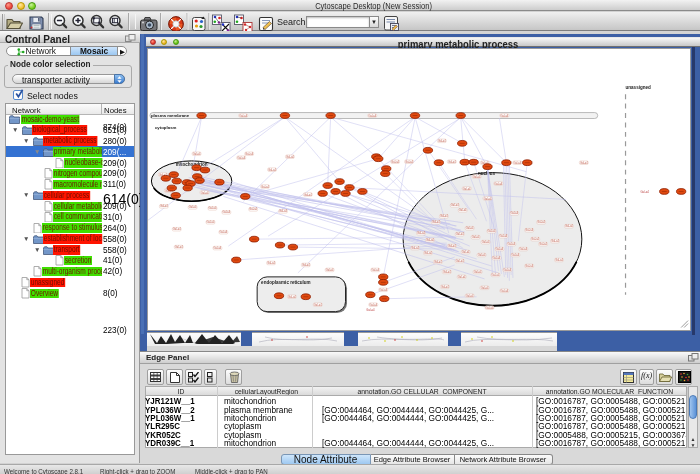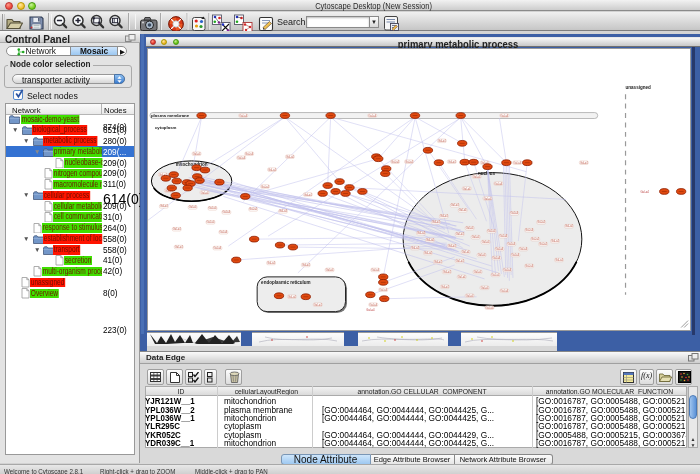--- a/index.html
+++ b/index.html
@@ -712,21 +712,21 @@
       </g>
       <text x="495" y="141.5" font-size="2.8" fill="#b44">Gal-a4</text>
       <text x="219" y="260" font-size="2.8" fill="#b44">Gal-a4</text>
       <g stroke="#9a9a9a" stroke-width="1">
         <line x1="536" y1="277" x2="543" y2="270"></line>
         <line x1="539" y1="277" x2="543" y2="273"></line>
       </g>
     </svg>
 <div class="a" style="left:140px;top:350.5px;width:560px;height:113px;background:#d9d9d9;"></div>
 <div class="a" style="left:140px;top:350.5px;width:560px;height:13px;background:linear-gradient(#fafafa,#cecece);border-bottom:1px solid #a0a0a0;border-top:1px solid #888;"></div>
-<div class="a" style="left:146px;top:353px;font-size:8px;font-weight:bold;color:#222;">Data Edge</div>
+<div class="a" style="left:146px;top:353px;font-size:8px;font-weight:bold;color:#222;">Edge Panel</div>
 <svg class="a" style="left:688px;top:353px;" width="11" height="9" viewBox="0 0 11 9">
  <rect x="0.5" y="2.5" width="5.5" height="5.5" fill="none" stroke="#777"></rect>
       <rect x="4" y="0.5" width="6" height="5.5" fill="#eee" stroke="#777"></rect>
 </svg>
 <div class="a" style="left:147px;top:369px;width:17px;height:16px;background:linear-gradient(#fdfdfd,#dcdcdc);border:1px solid #9f9f9f;border-radius:2px;"></div>
     <svg class="a" style="left:150px;top:372px;" width="11" height="10" viewBox="0 0 11 10">
  <rect x="0.5" y="0.5" width="10" height="9" fill="#fff" stroke="#333"></rect>
  <rect x="0.5" y="2.5" width="10" height="2" fill="#444"></rect>
       <rect x="0.5" y="6" width="10" height="2" fill="#444"></rect>
  <line x1="3.8" y1="0.5" x2="3.8" y2="9.5" stroke="#333" stroke-width="0.7"></line>
@@ -805,21 +805,20 @@
 <div class="a" style="left:536px;top:404.6px;width:150px;font-size:8.3px;color:#000;white-space:nowrap;overflow:hidden;">[GO:0016787, GO:0005488, GO:0005215, G...</div>
 <div class="a" style="left:145px;top:412.9px;font-size:8.3px;font-weight:bold;color:#000;white-space:nowrap;transform:scale(0.96,1);transform-origin:0 0;">YPL036W__1</div>
 <div class="a" style="left:224px;top:412.9px;font-size:8.3px;color:#000;white-space:nowrap;">mitochondrion</div>
 <div class="a" style="left:322px;top:412.9px;width:208px;font-size:8.3px;color:#000;white-space:nowrap;overflow:hidden;">[GO:0044464, GO:0044444, GO:0044425, G...</div>
 <div class="a" style="left:536px;top:412.9px;width:150px;font-size:8.3px;color:#000;white-space:nowrap;overflow:hidden;">[GO:0016787, GO:0005488, GO:0005215, G...</div>
 <div class="a" style="left:145px;top:421.2px;font-size:8.3px;font-weight:bold;color:#000;white-space:nowrap;transform:scale(0.96,1);transform-origin:0 0;">YLR295C</div>
 <div class="a" style="left:224px;top:421.2px;font-size:8.3px;color:#000;white-space:nowrap;">cytoplasm</div>
 <div class="a" style="left:536px;top:421.2px;width:150px;font-size:8.3px;color:#000;white-space:nowrap;overflow:hidden;">[GO:0016787, GO:0005488, GO:0005215, GO:0003824, G...</div>
 <div class="a" style="left:145px;top:429.6px;font-size:8.3px;font-weight:bold;color:#000;white-space:nowrap;transform:scale(0.96,1);transform-origin:0 0;">YKR052C</div>
 <div class="a" style="left:224px;top:429.6px;font-size:8.3px;color:#000;white-space:nowrap;">cytoplasm</div>
-<div class="a" style="left:322px;top:429.6px;width:208px;font-size:8.3px;color:#000;white-space:nowrap;overflow:hidden;">[GO:0044464, GO:0044444, GO:0044429, G...</div>
 <div class="a" style="left:536px;top:429.6px;width:150px;font-size:8.3px;color:#000;white-space:nowrap;overflow:hidden;">[GO:0005488, GO:0005215, GO:0003674]</div>
 <div class="a" style="left:145px;top:437.9px;font-size:8.3px;font-weight:bold;color:#000;white-space:nowrap;transform:scale(0.96,1);transform-origin:0 0;">YDR039C__1</div>
 <div class="a" style="left:224px;top:437.9px;font-size:8.3px;color:#000;white-space:nowrap;">mitochondrion</div>
 <div class="a" style="left:322px;top:437.9px;width:208px;font-size:8.3px;color:#000;white-space:nowrap;overflow:hidden;">[GO:0044464, GO:0044444, GO:0044425, G...</div>
 <div class="a" style="left:536px;top:437.9px;width:150px;font-size:8.3px;color:#000;white-space:nowrap;overflow:hidden;">[GO:0016787, GO:0005488, GO:0005215, G...</div>
 <div class="a" style="left:688px;top:386px;width:10px;height:62px;background:#e8e8e8;border:1px solid #aaa;"></div>
 <div class="a" style="left:689px;top:395px;width:8px;height:24px;background:linear-gradient(90deg,#9fc4ee,#5b92d8);border-radius:4px;border:0.5px solid #4a7ab8;"></div>
 <div class="a" style="left:688px;top:436px;width:10px;height:6px;font-size:5px;text-align:center;color:#333;">▲</div>
 <div class="a" style="left:688px;top:442px;width:10px;height:6px;font-size:5px;text-align:center;color:#333;">▼</div>
 <div class="a" style="left:280.5px;top:453.5px;width:90px;height:11px;background:linear-gradient(#cfe6fb,#9dc8f1);border:1px solid #7a96b5;border-radius:3px 0 0 3px;font-size:10px;color:#111;line-height:10.5px;text-align:center;">Node Attribute Browser</div>

